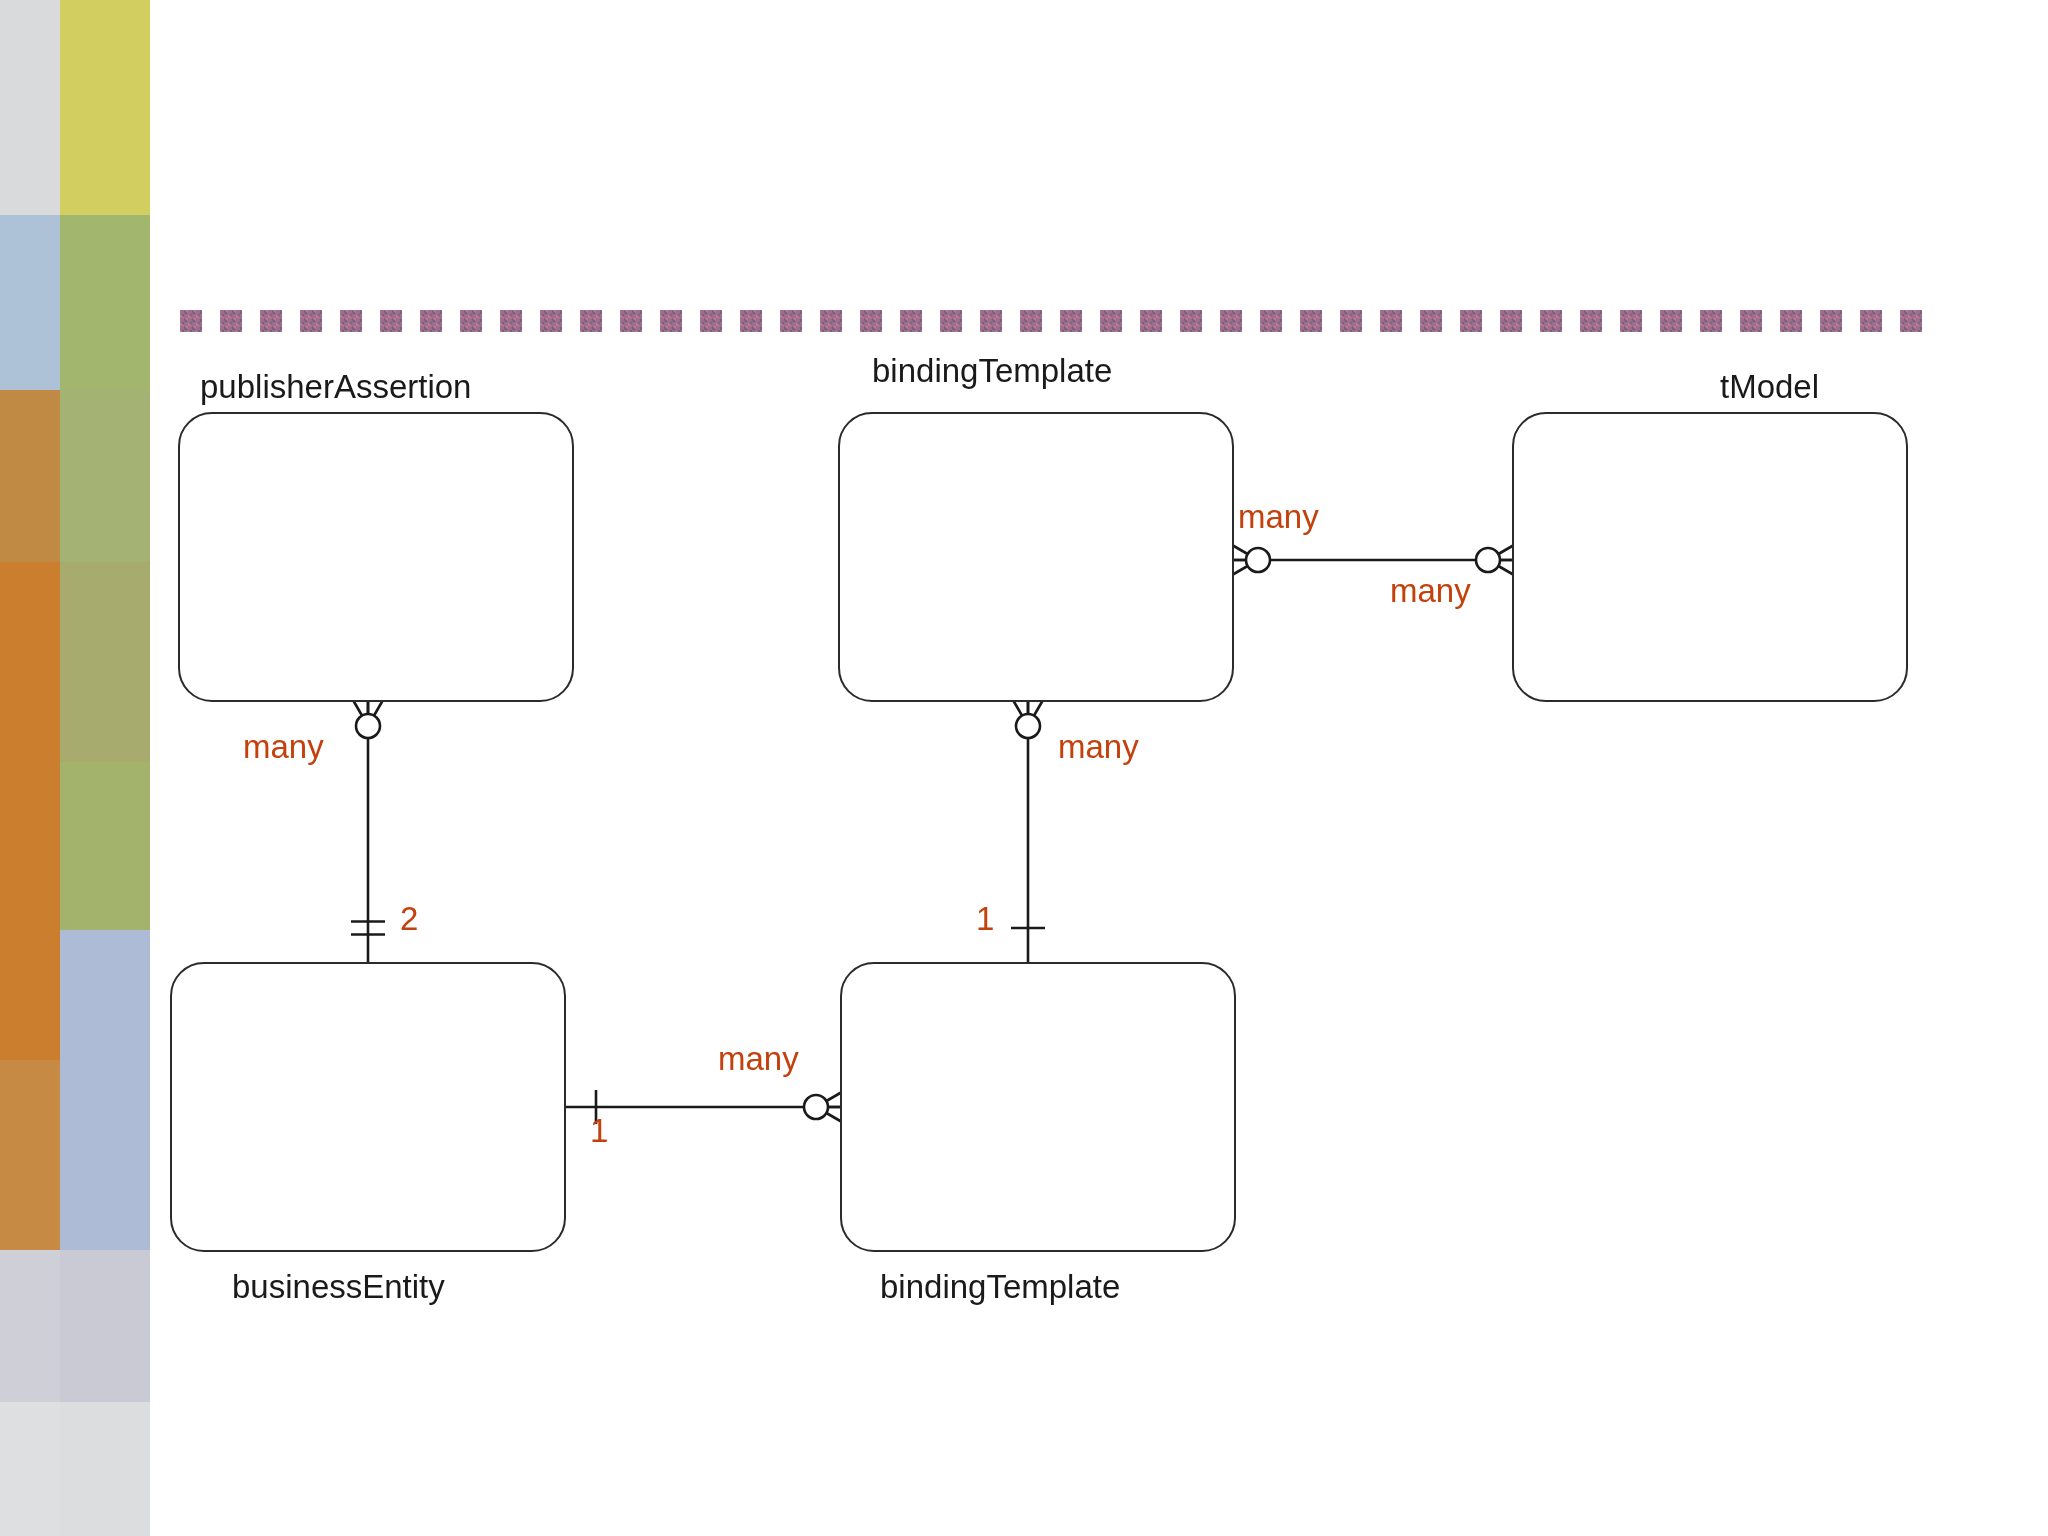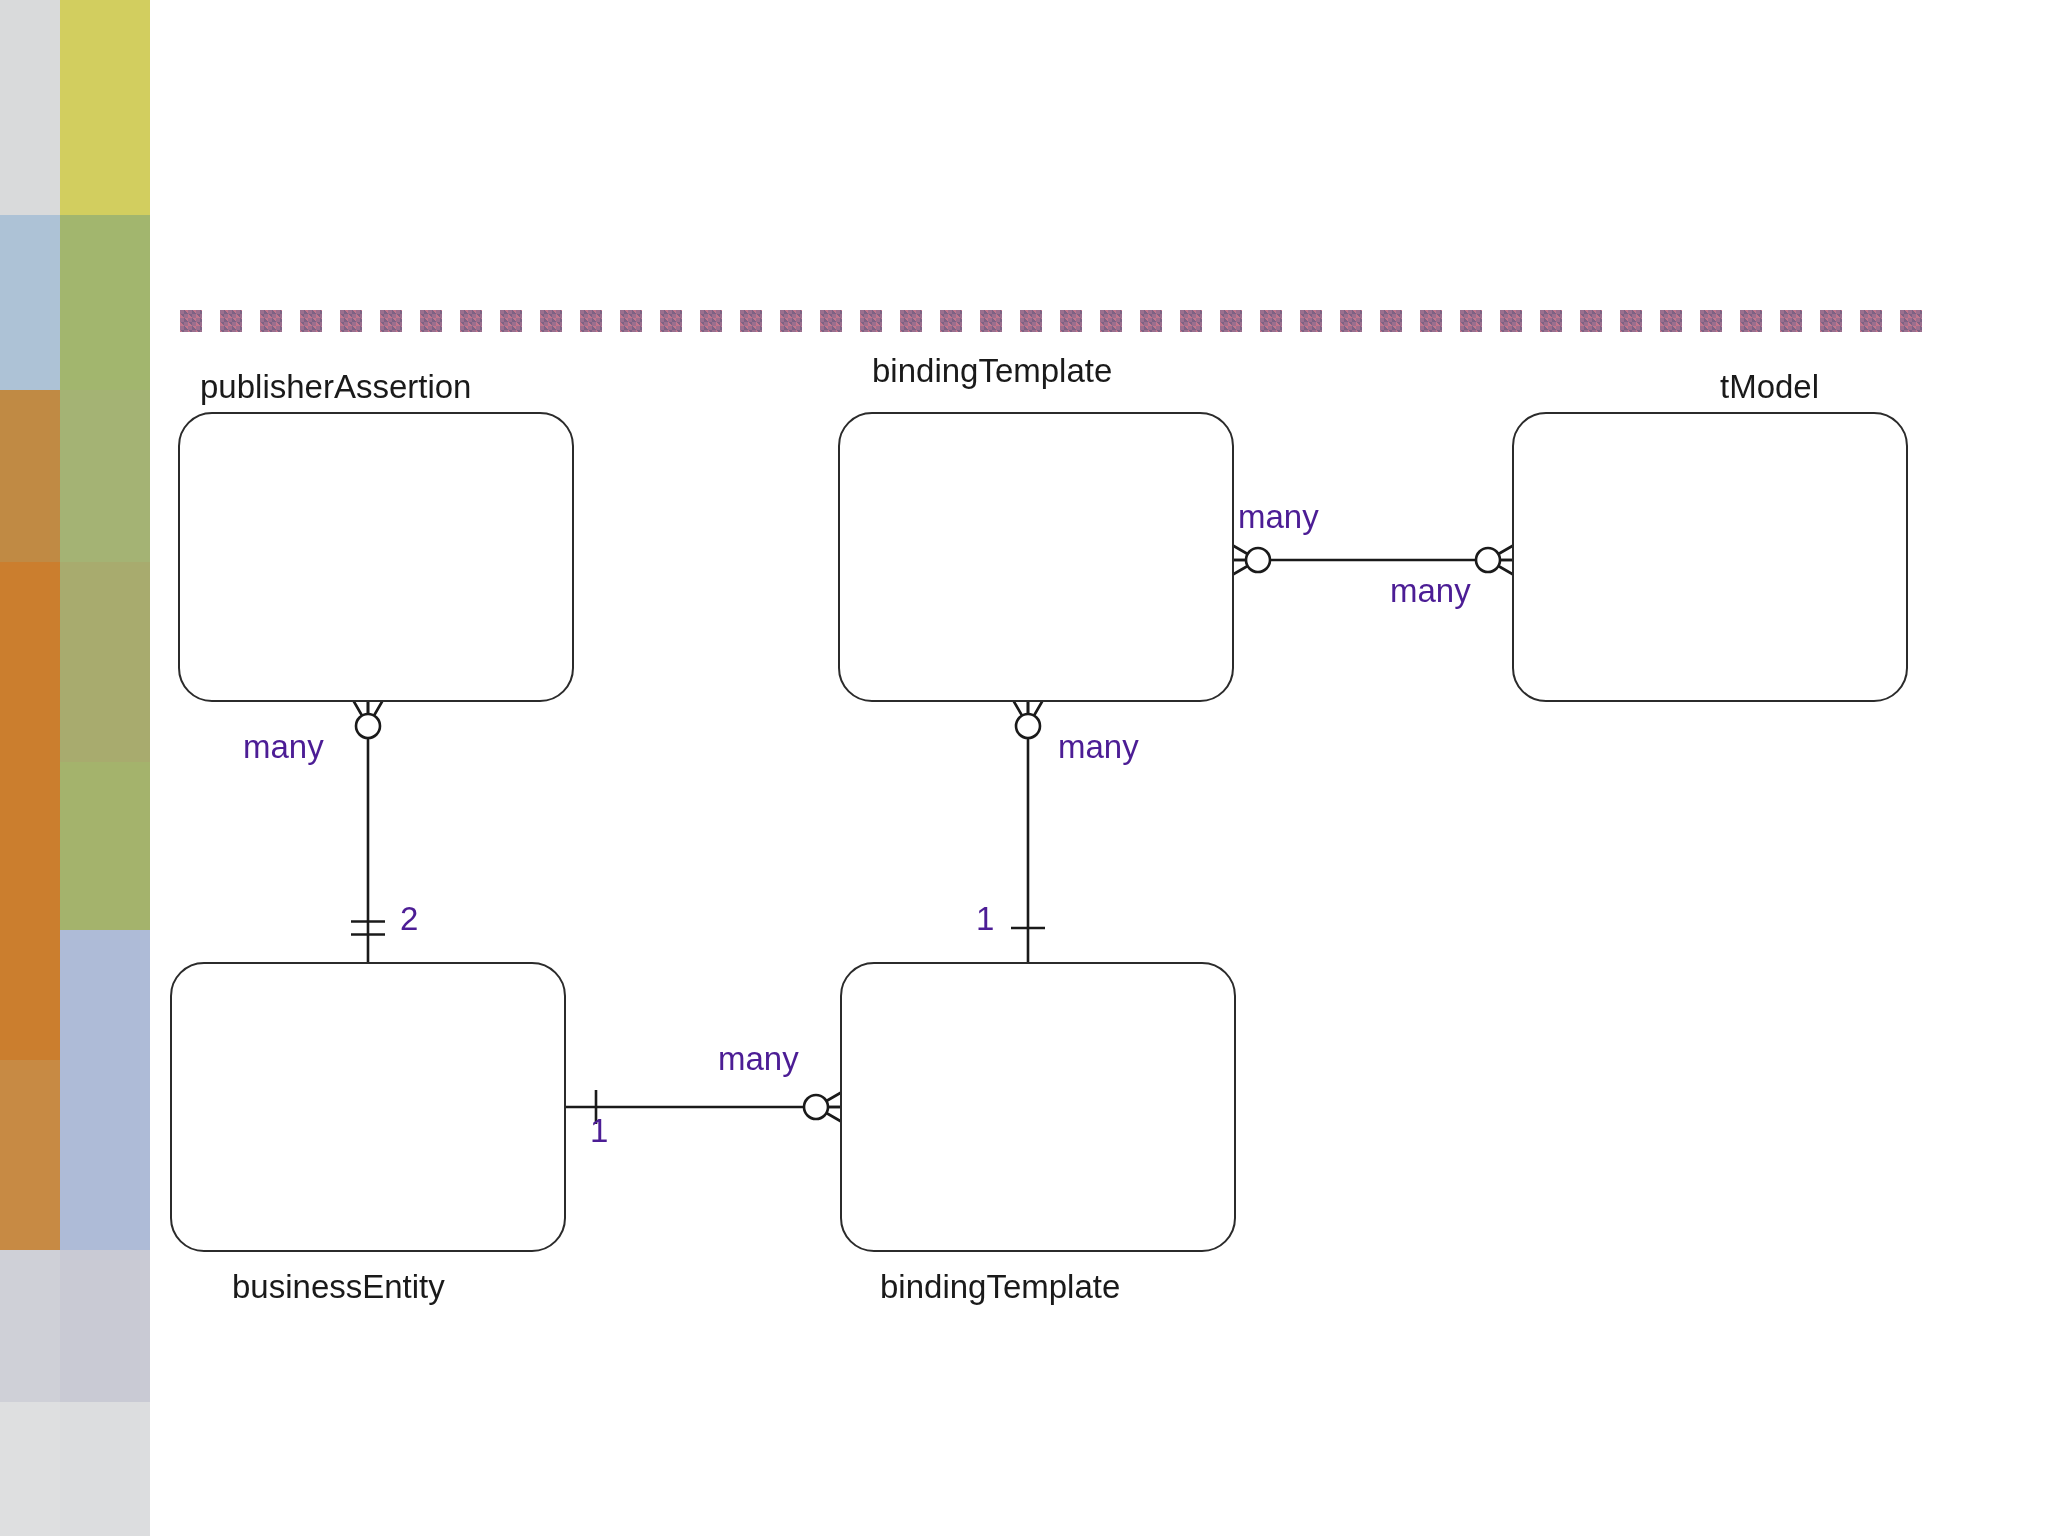--- a/index.html
+++ b/index.html
@@ -84,21 +84,21 @@
   }
   .ent-label {
     position: absolute;
     font-size: 33px;
     color: #1a1a1a;
     white-space: nowrap;
   }
   .card-label {
     position: absolute;
     font-size: 33px;
-    color: #4c1d95;
+    color: #c2410c;
     white-space: nowrap;
   }
   #connectors {
     position: absolute;
     left: 0;
     top: 0;
     width: 2048px;
     height: 1536px;
     pointer-events: none;
   }

